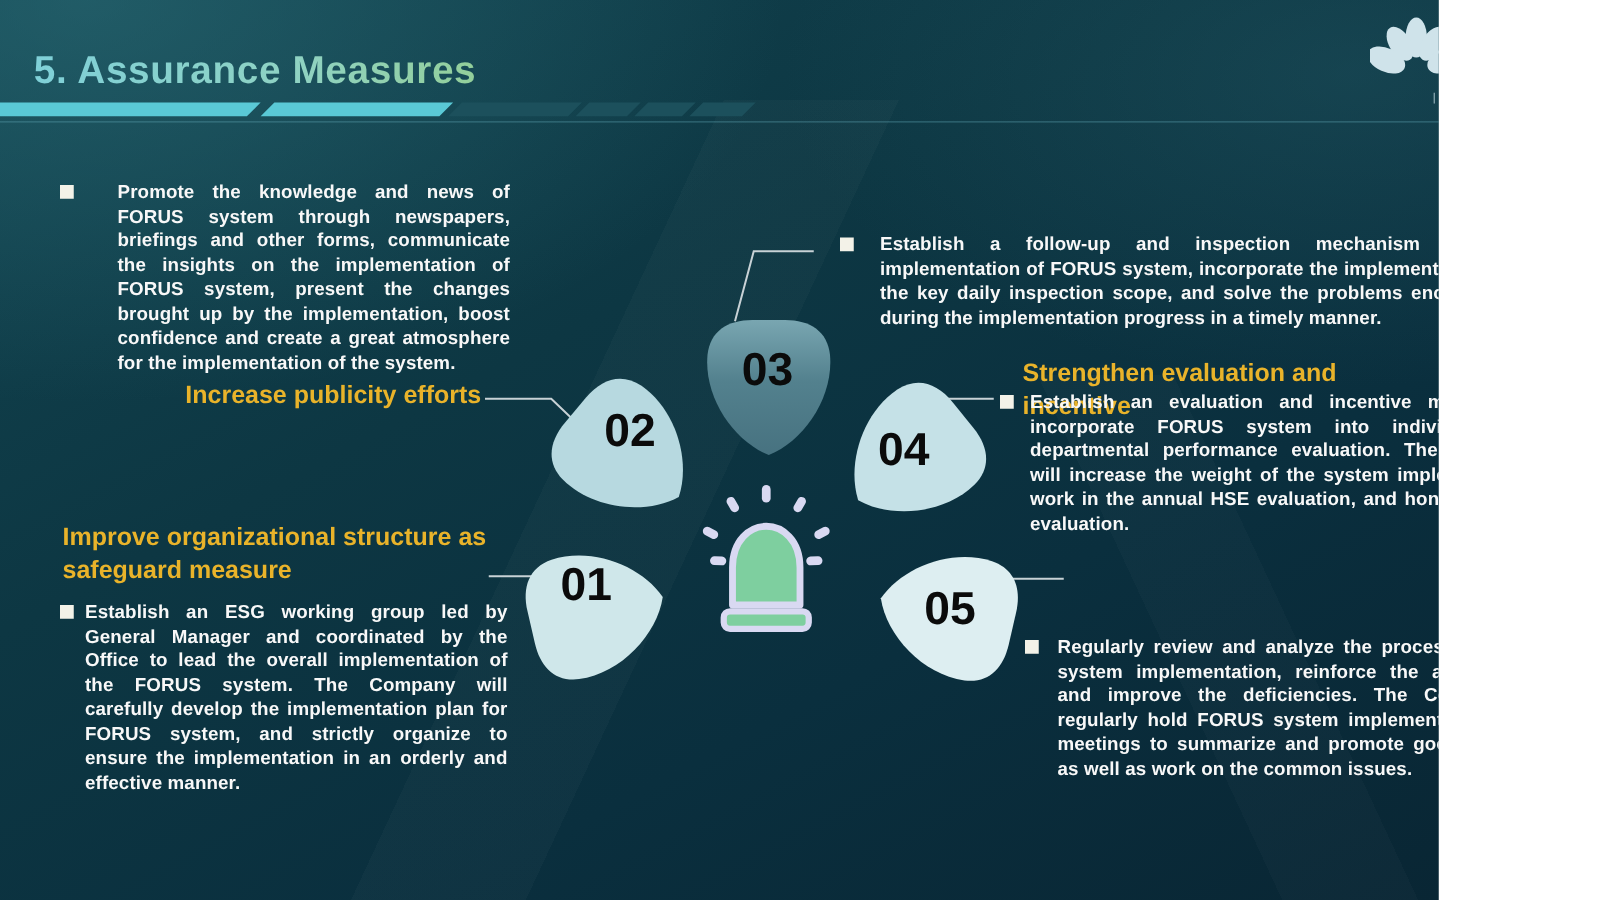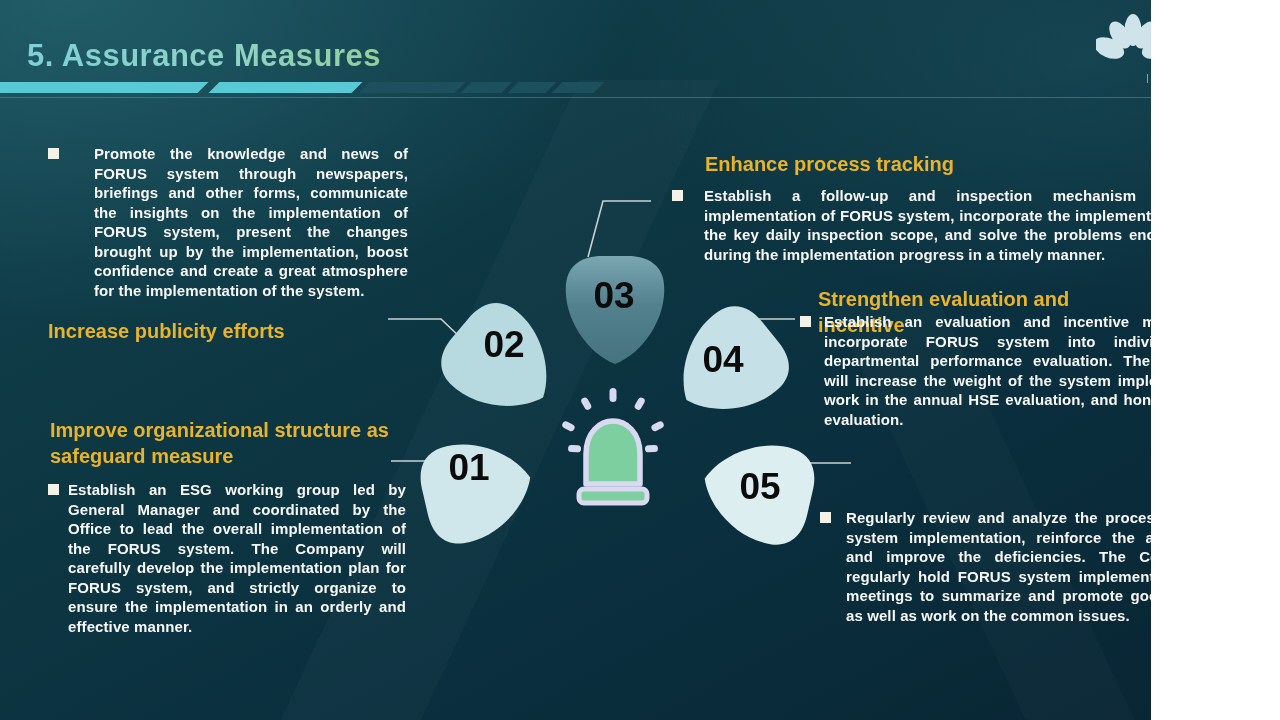--- a/index.html
+++ b/index.html
@@ -37,21 +37,21 @@
   .bullet-row{display:flex; align-items:flex-start;}
   .bullet-sq{flex:0 0 auto; width:11px; height:11px; background:#f3f2e8; margin-top:4px;}
   .body-text{
     margin:0; font-size:15px; font-weight:bold; line-height:19.5px; color:#f8f8f8;
     text-align:justify; letter-spacing:0.1px;
   }
   .heading{font-size:20px; font-weight:bold; color:#e9b32a; line-height:26px;}
 
   .blk-lt{position:absolute; left:48px; top:144px; width:360px;}
   .blk-lt .body-text{width:332px; margin-left:35px;}
-  .blk-lt .heading{width:337px; text-align:left; margin-top:18px;}
+  .blk-lt .heading{width:337px; text-align:right; margin-top:3px;}
 
   .blk-lb-h{position:absolute; left:50px; top:417px; width:340px;}
   .blk-lb{position:absolute; left:48px; top:480px; width:360px;}
   .blk-lb .body-text{width:338px; margin-left:9px;}
 
   .blk-rt-h{position:absolute; left:705px; top:151px;}
   .blk-rt{position:absolute; left:672px; top:186px; width:548px;}
   .blk-rt .body-text{width:516px; margin-left:21px;}
 
   .blk-rm-h{position:absolute; left:818px; top:286px;}
@@ -174,21 +174,20 @@
   </div>
 
   <div class="heading blk-lb-h">Improve organizational structure as safeguard measure</div>
   <div class="blk-lb">
     <div class="bullet-row">
       <span class="bullet-sq"></span>
       <p class="body-text">Establish an ESG working group led by General Manager and coordinated by the Office to lead the overall implementation of the FORUS system. The Company will carefully develop the implementation plan for FORUS system, and strictly organize to ensure the implementation in an orderly and effective manner.</p>
     </div>
   </div>
 
-  <div class="heading blk-rt-h">Enhance process tracking</div>
   <div class="blk-rt">
     <div class="bullet-row">
       <span class="bullet-sq"></span>
       <p class="body-text">Establish a follow-up and inspection mechanism for the implementation of FORUS system, incorporate the implementation into the key daily inspection scope, and solve the problems encountered during the implementation progress in a timely manner.</p>
     </div>
   </div>
 
   <div class="heading blk-rm-h">Strengthen evaluation and incentive</div>
   <div class="blk-rm">
     <div class="bullet-row">

